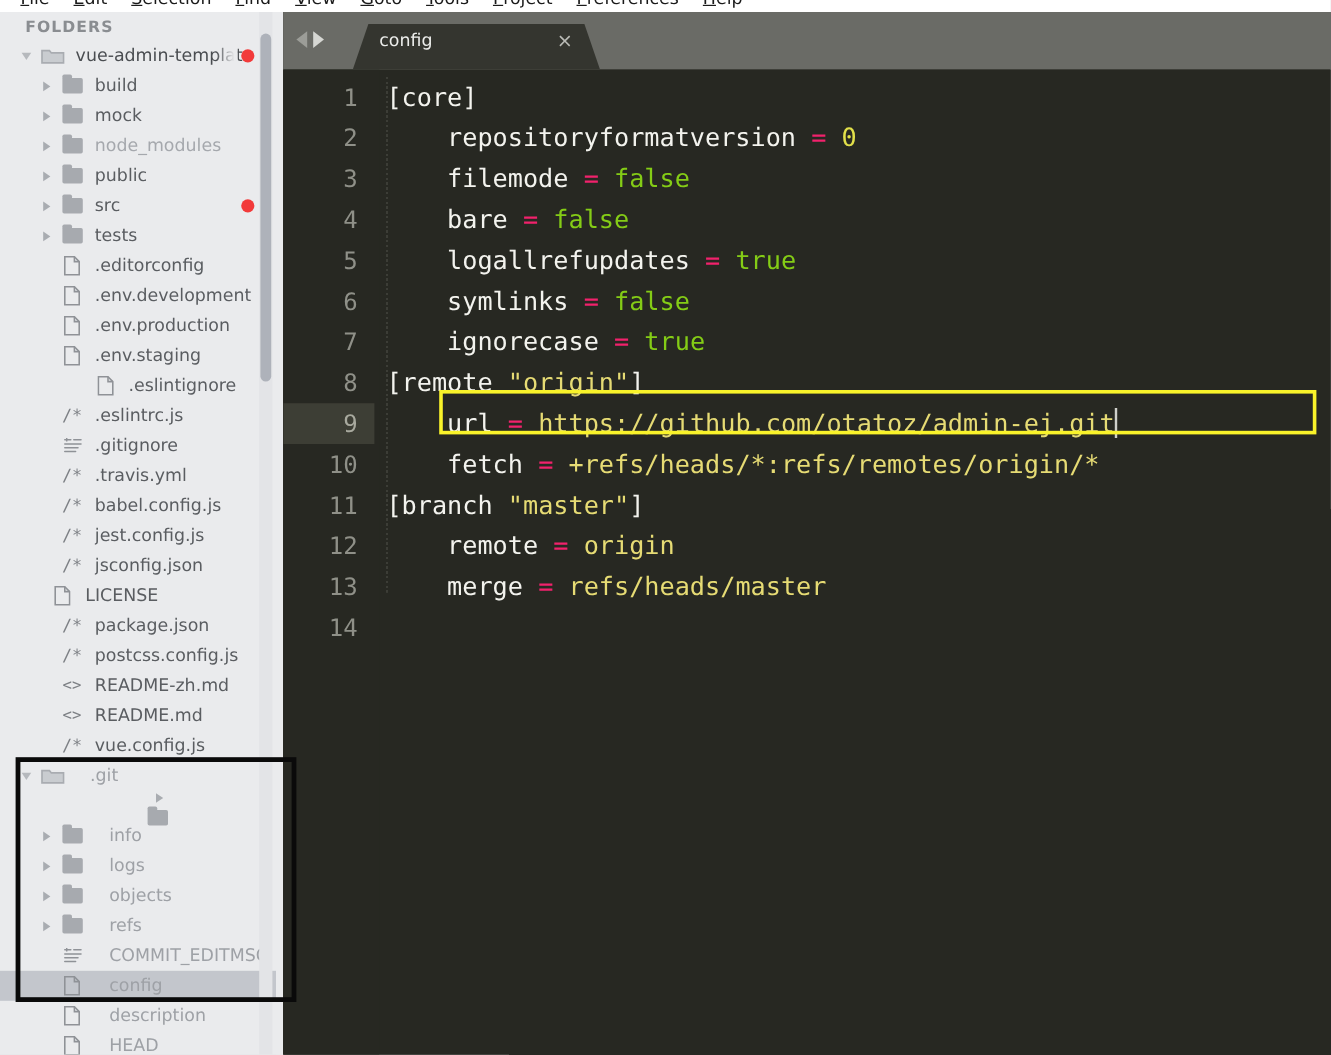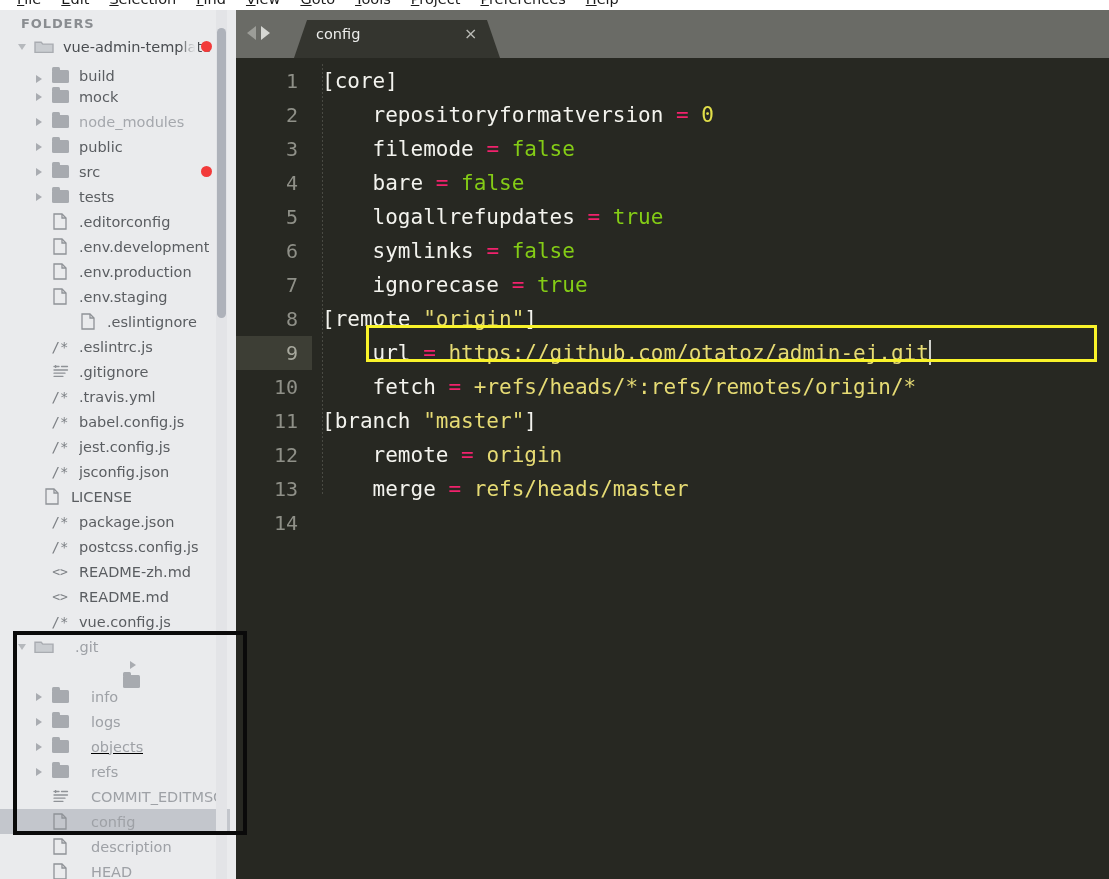--- a/index.html
+++ b/index.html
@@ -213,21 +213,21 @@
           <span class="arrow open"></span>
           <span class="ic">
             <svg width="20" height="15" viewBox="0 0 20 15">
               <path d="M1 3.2h6.2l1.6 1.9H19v8.3H1z" fill="#c9ccd0" stroke="#a9acb1" stroke-width="1.4"></path>
             </svg>
           </span>
           <span class="label root" style="max-width: 150px;">vue-admin-template</span>
           <span class="fade-mask"></span>
           <span class="dot"></span>
         </div>
-        <div class="row" style="padding-left: 34px; align-items: flex-end;">
+        <div class="row" style="padding-left: 34px;">
           <span class="arrow closed"></span>
           <span class="ic">
             <span class="folder-closed"></span>
           </span>
           <span class="label">build</span>
         </div>
         <div class="row" style="padding-left: 34px;">
           <span class="arrow closed"></span>
           <span class="ic">
             <span class="folder-closed"></span>
@@ -428,21 +428,21 @@
           </span>
           <span class="label dim2">info</span>
         </div>
         <div class="row" style="padding-left: 34px;">
           <span class="arrow closed"></span>
           <span class="ic">
             <span class="folder-closed"></span>
           </span>
           <span class="label dim2">logs</span>
         </div>
-        <div class="row" style="padding-left: 34px; text-decoration: underline;">
+        <div class="row" style="padding-left: 34px;">
           <span class="arrow closed"></span>
           <span class="ic">
             <span class="folder-closed"></span>
           </span>
           <span class="label dim2">objects</span>
         </div>
         <div class="row" style="padding-left: 34px;">
           <span class="arrow closed"></span>
           <span class="ic">
             <span class="folder-closed"></span>

